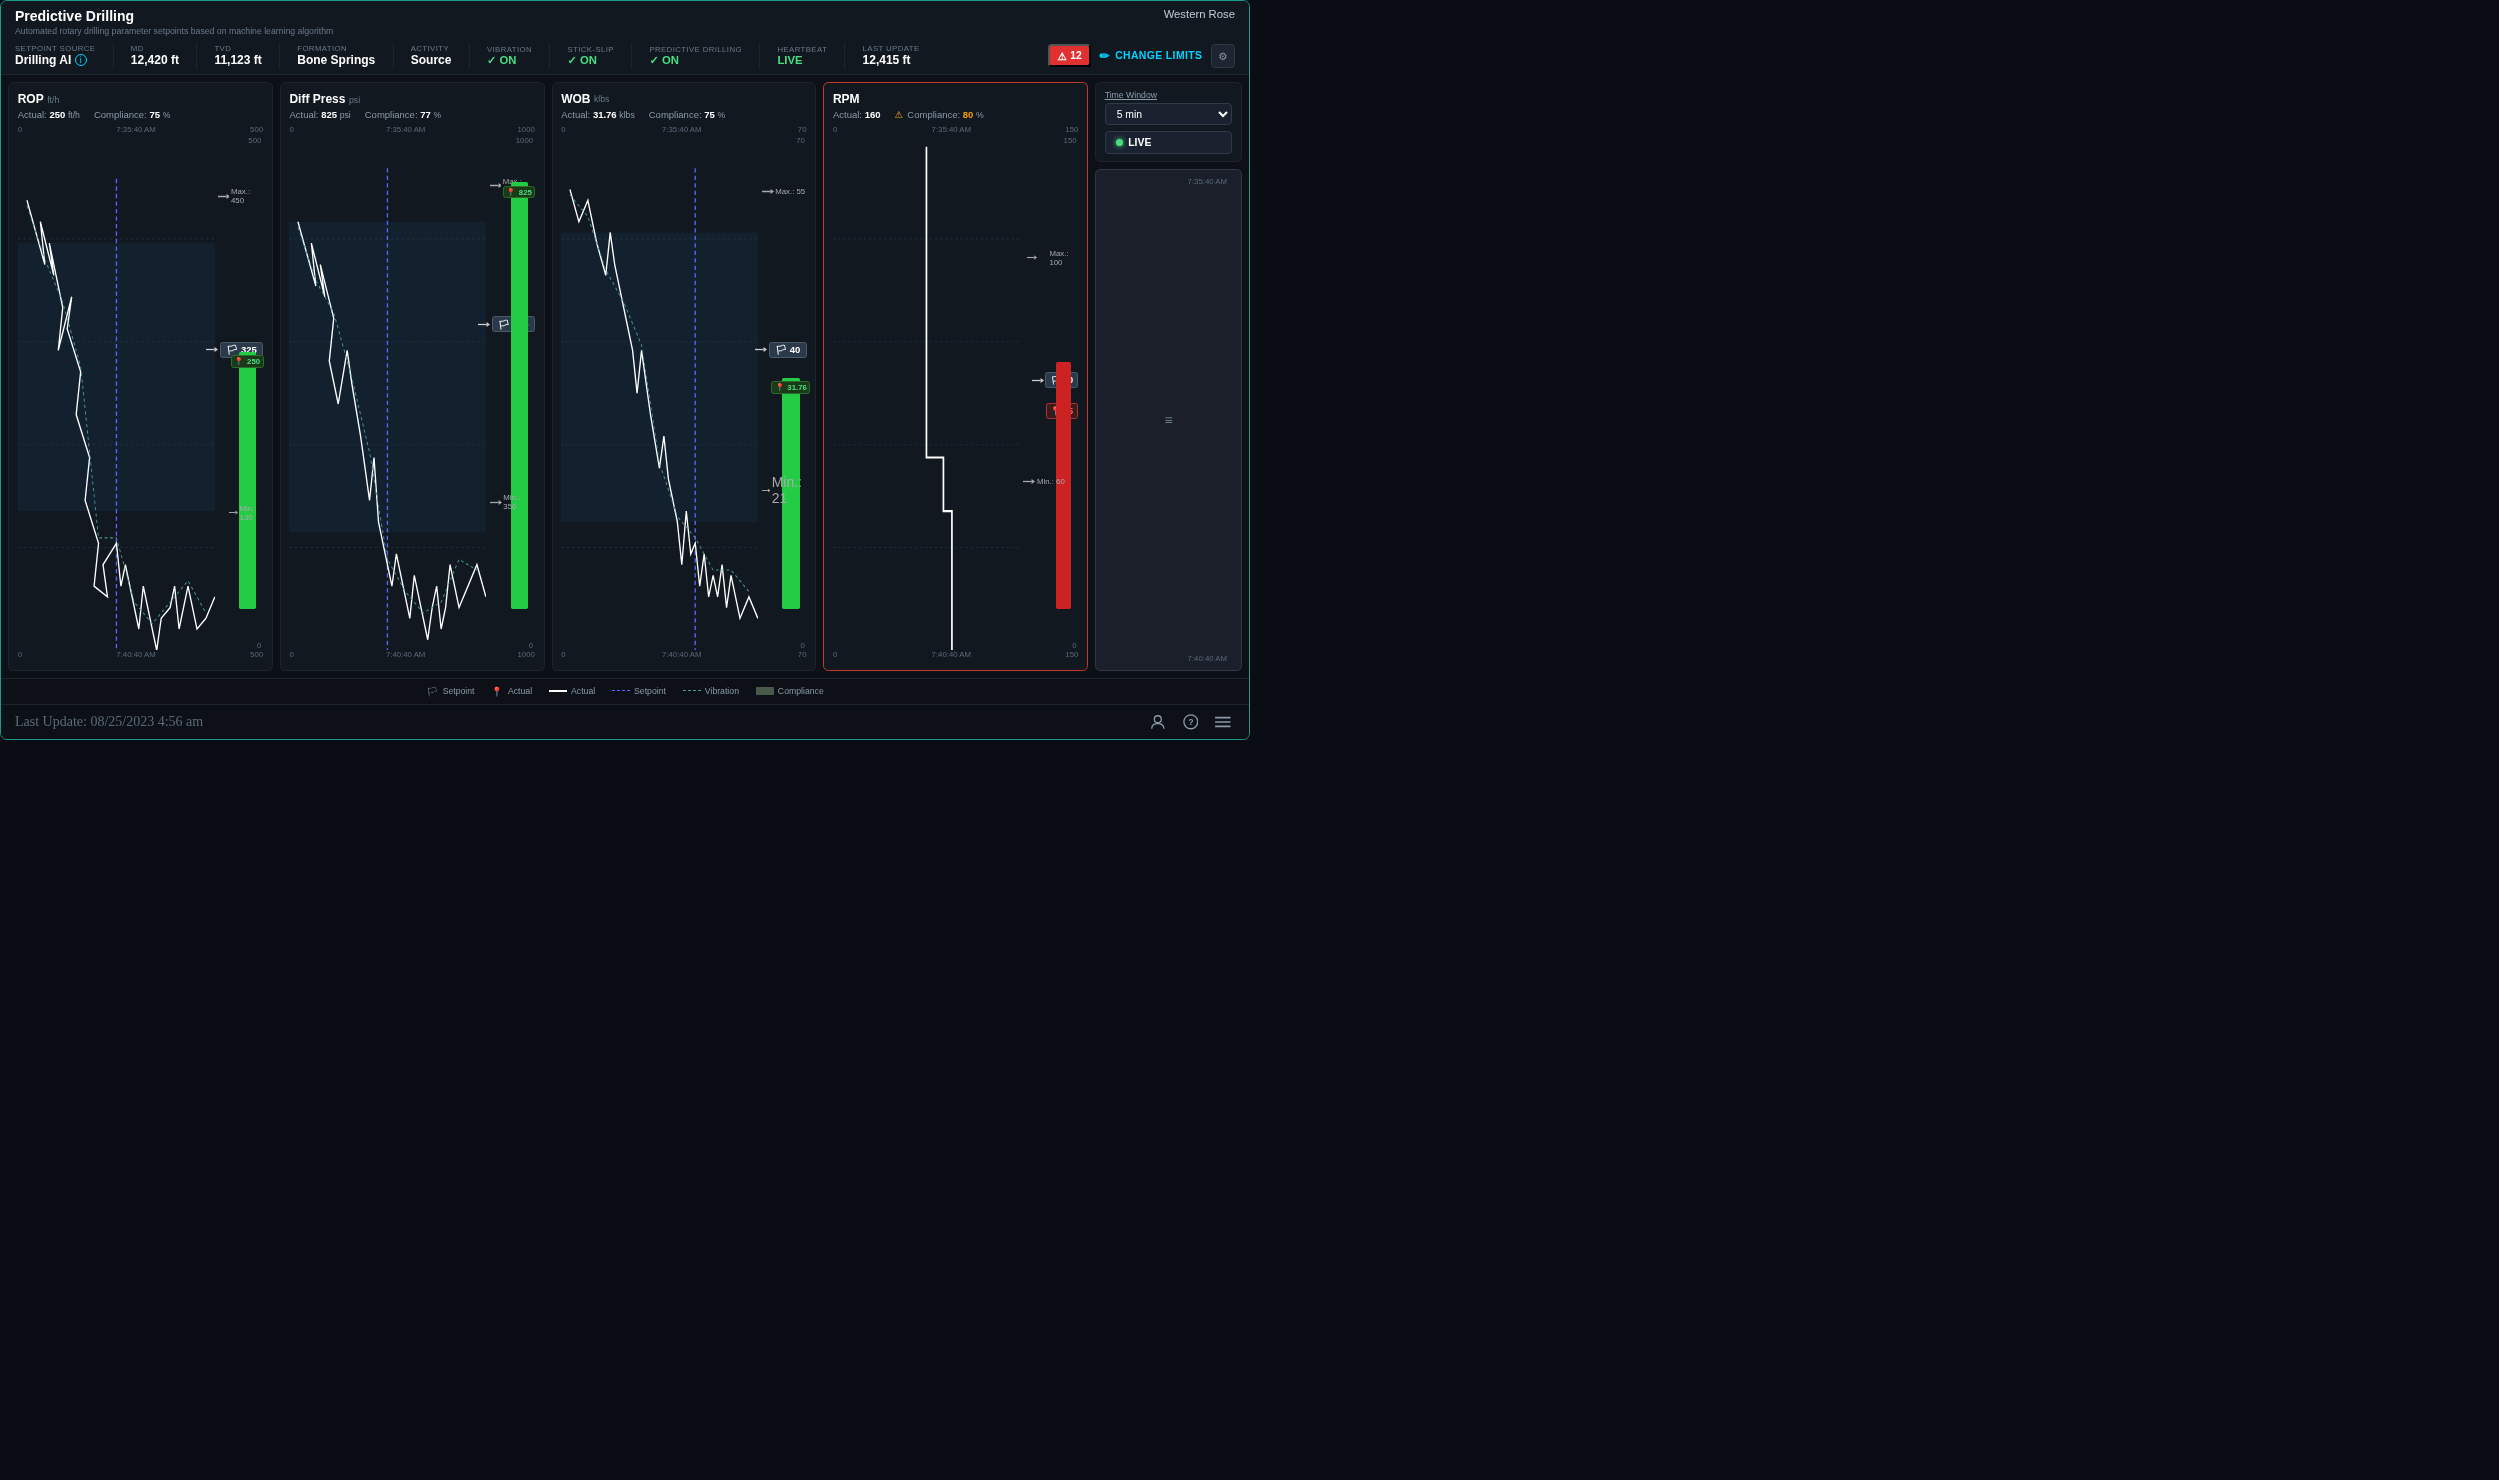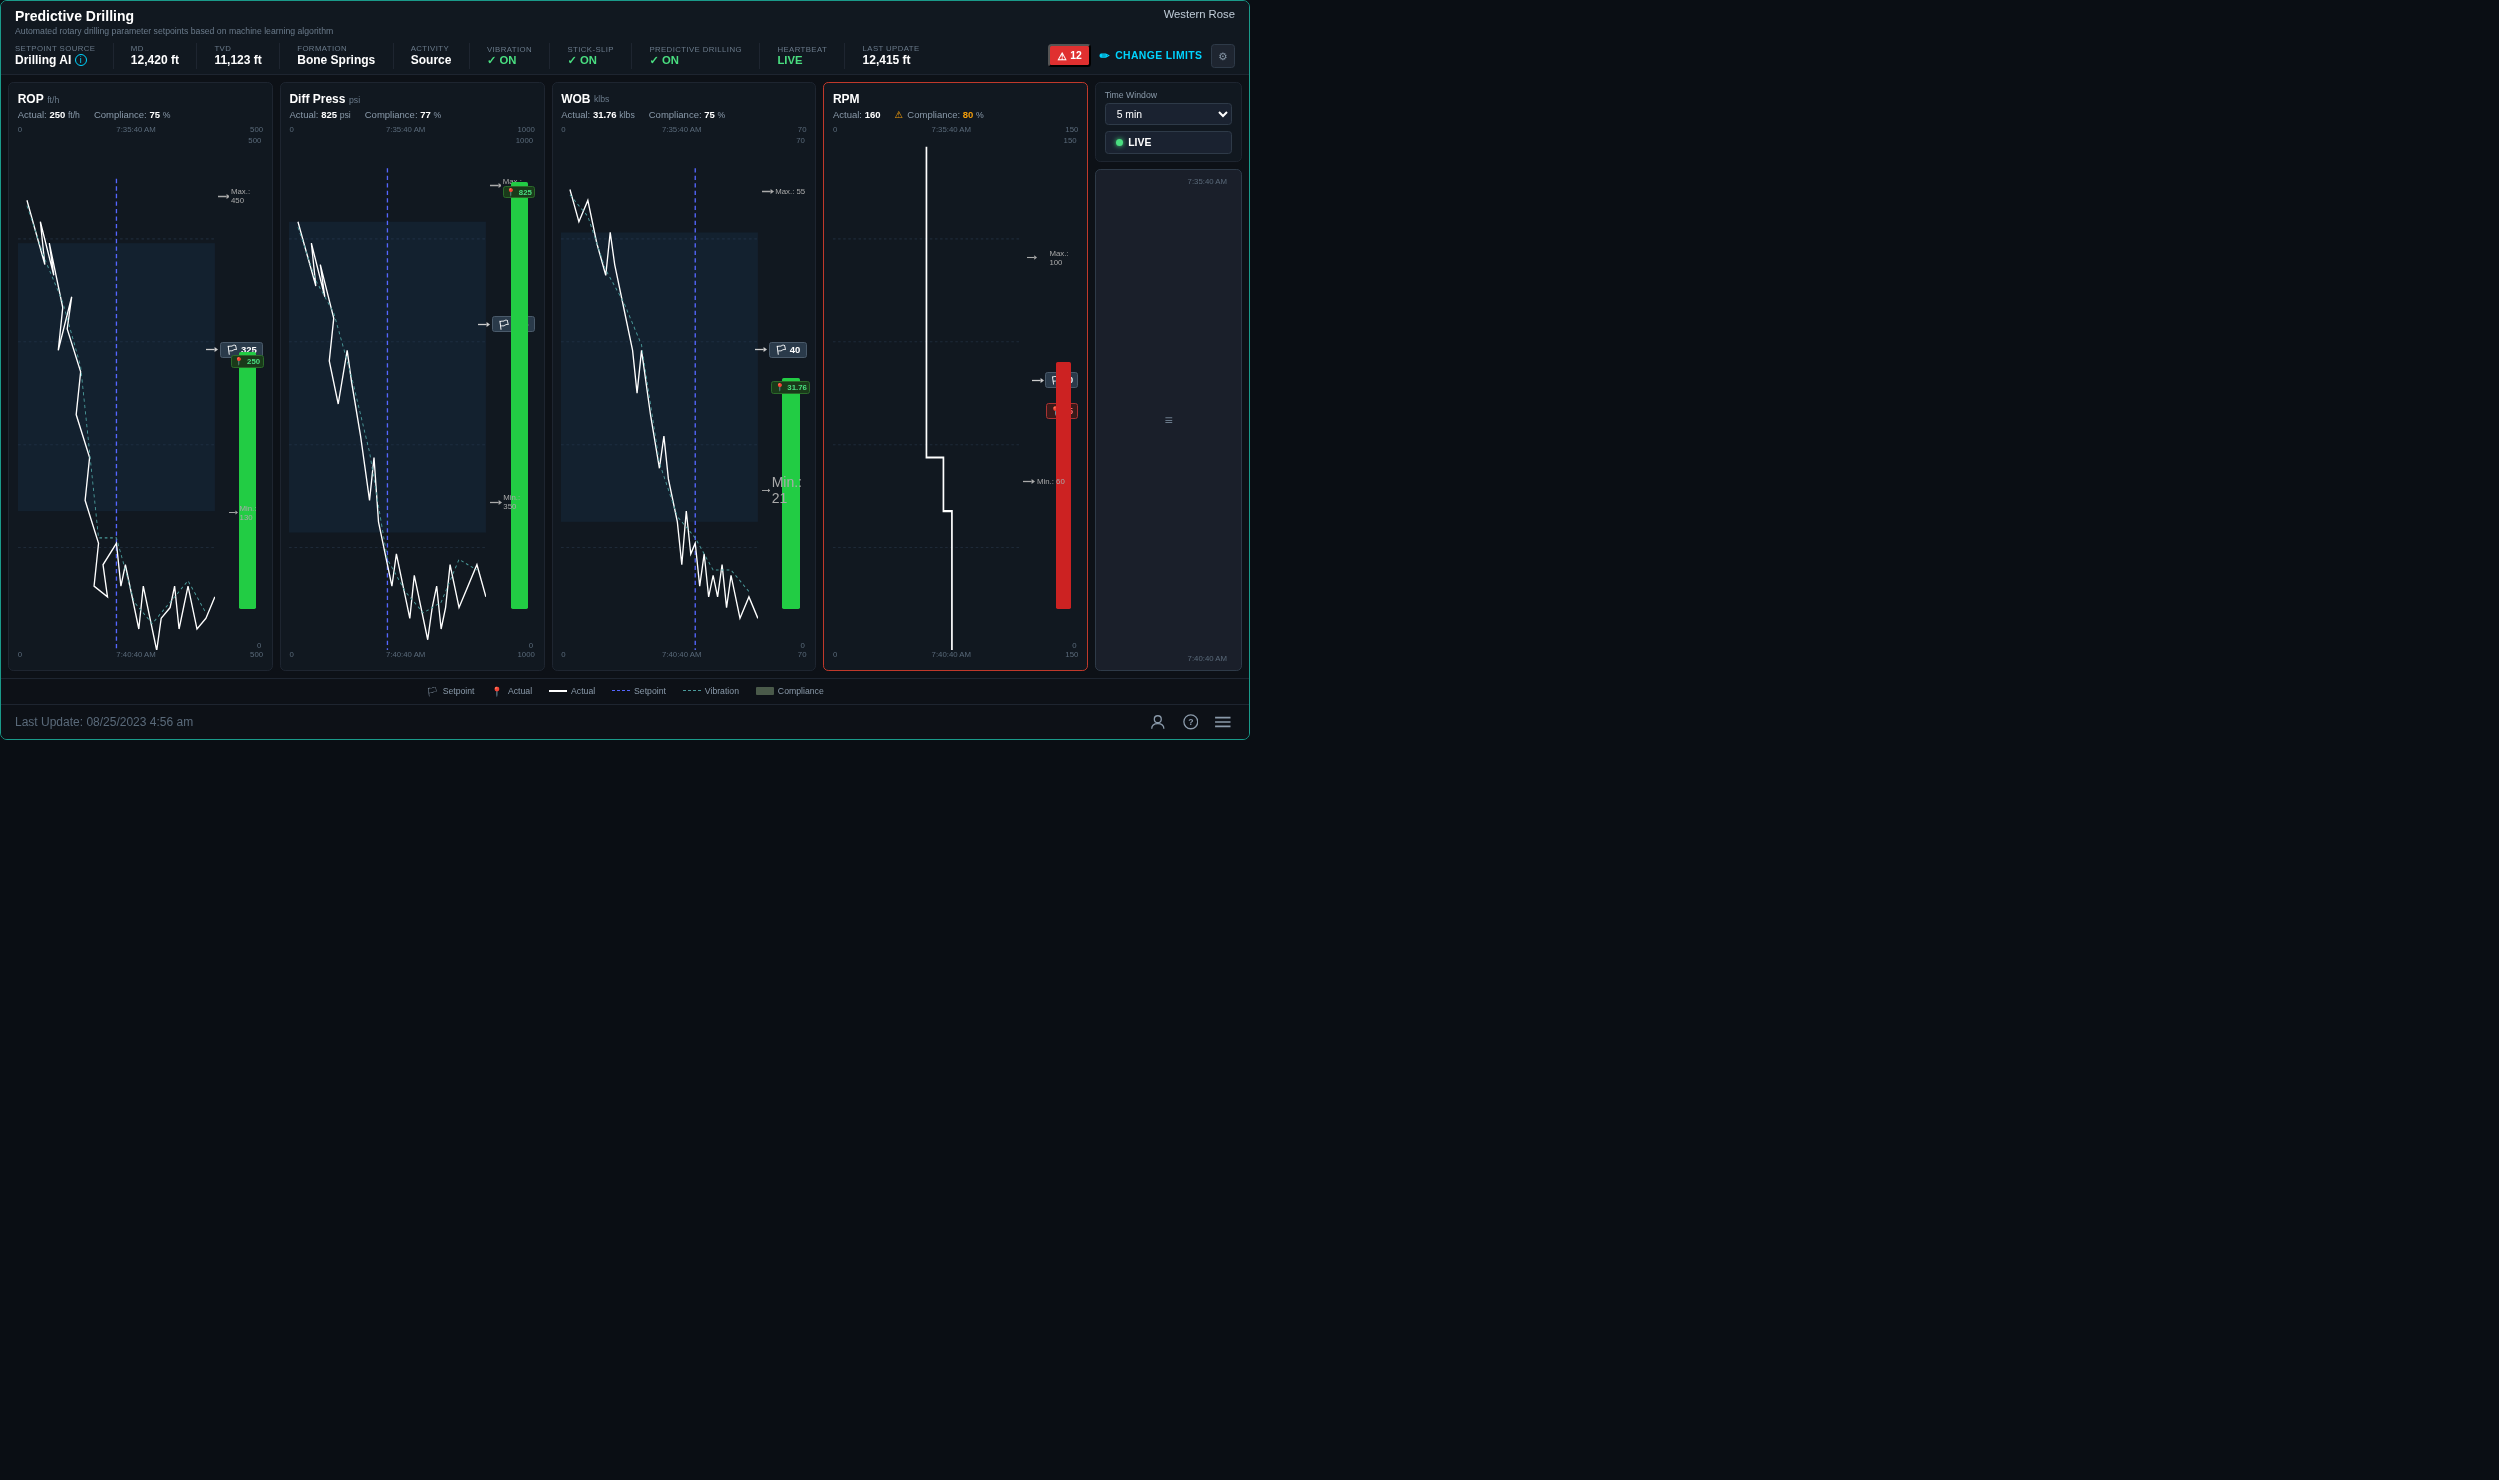--- a/index.html
+++ b/index.html
@@ -205,20 +205,21 @@
     .time-window-panel {
       background: #111820;
       border: 0.9px solid #1e2530;
       border-radius: 5.2px;
       padding: 7px 8.7px;
     }
     .time-window-label {
       font-size: 8.7px;
       color: #8a9aaa;
       margin-bottom: 3.5px;
+      text-decoration: underline;
     }
     .time-window-select {
       background: #1a2230;
       border: 0.9px solid #2e3a48;
       border-radius: 3.5px;
       color: #ffffff;
       padding: 3.5px 7px;
       font-size: 10.4px;
       width: 100%;
       cursor: pointer;
@@ -315,22 +316,23 @@
     .footer {
       background: #0d1117;
       border-top: 0.9px solid #1e2530;
       padding: 5.2px 14px;
       display: flex;
       justify-content: space-between;
       align-items: center;
       flex-shrink: 0;
     }
     .footer-update {
-      font-size: 12px;
+      font-size: 14px;
       color: #5a6a7a;
+      font-family: Liberation Serif, serif;
     }
     .footer-icons {
       display: flex;
       gap: 8.7px;
       align-items: center;
     }
     .footer-icon-btn {
       background: transparent;
       border: none;
       color: #8a9aaa;

